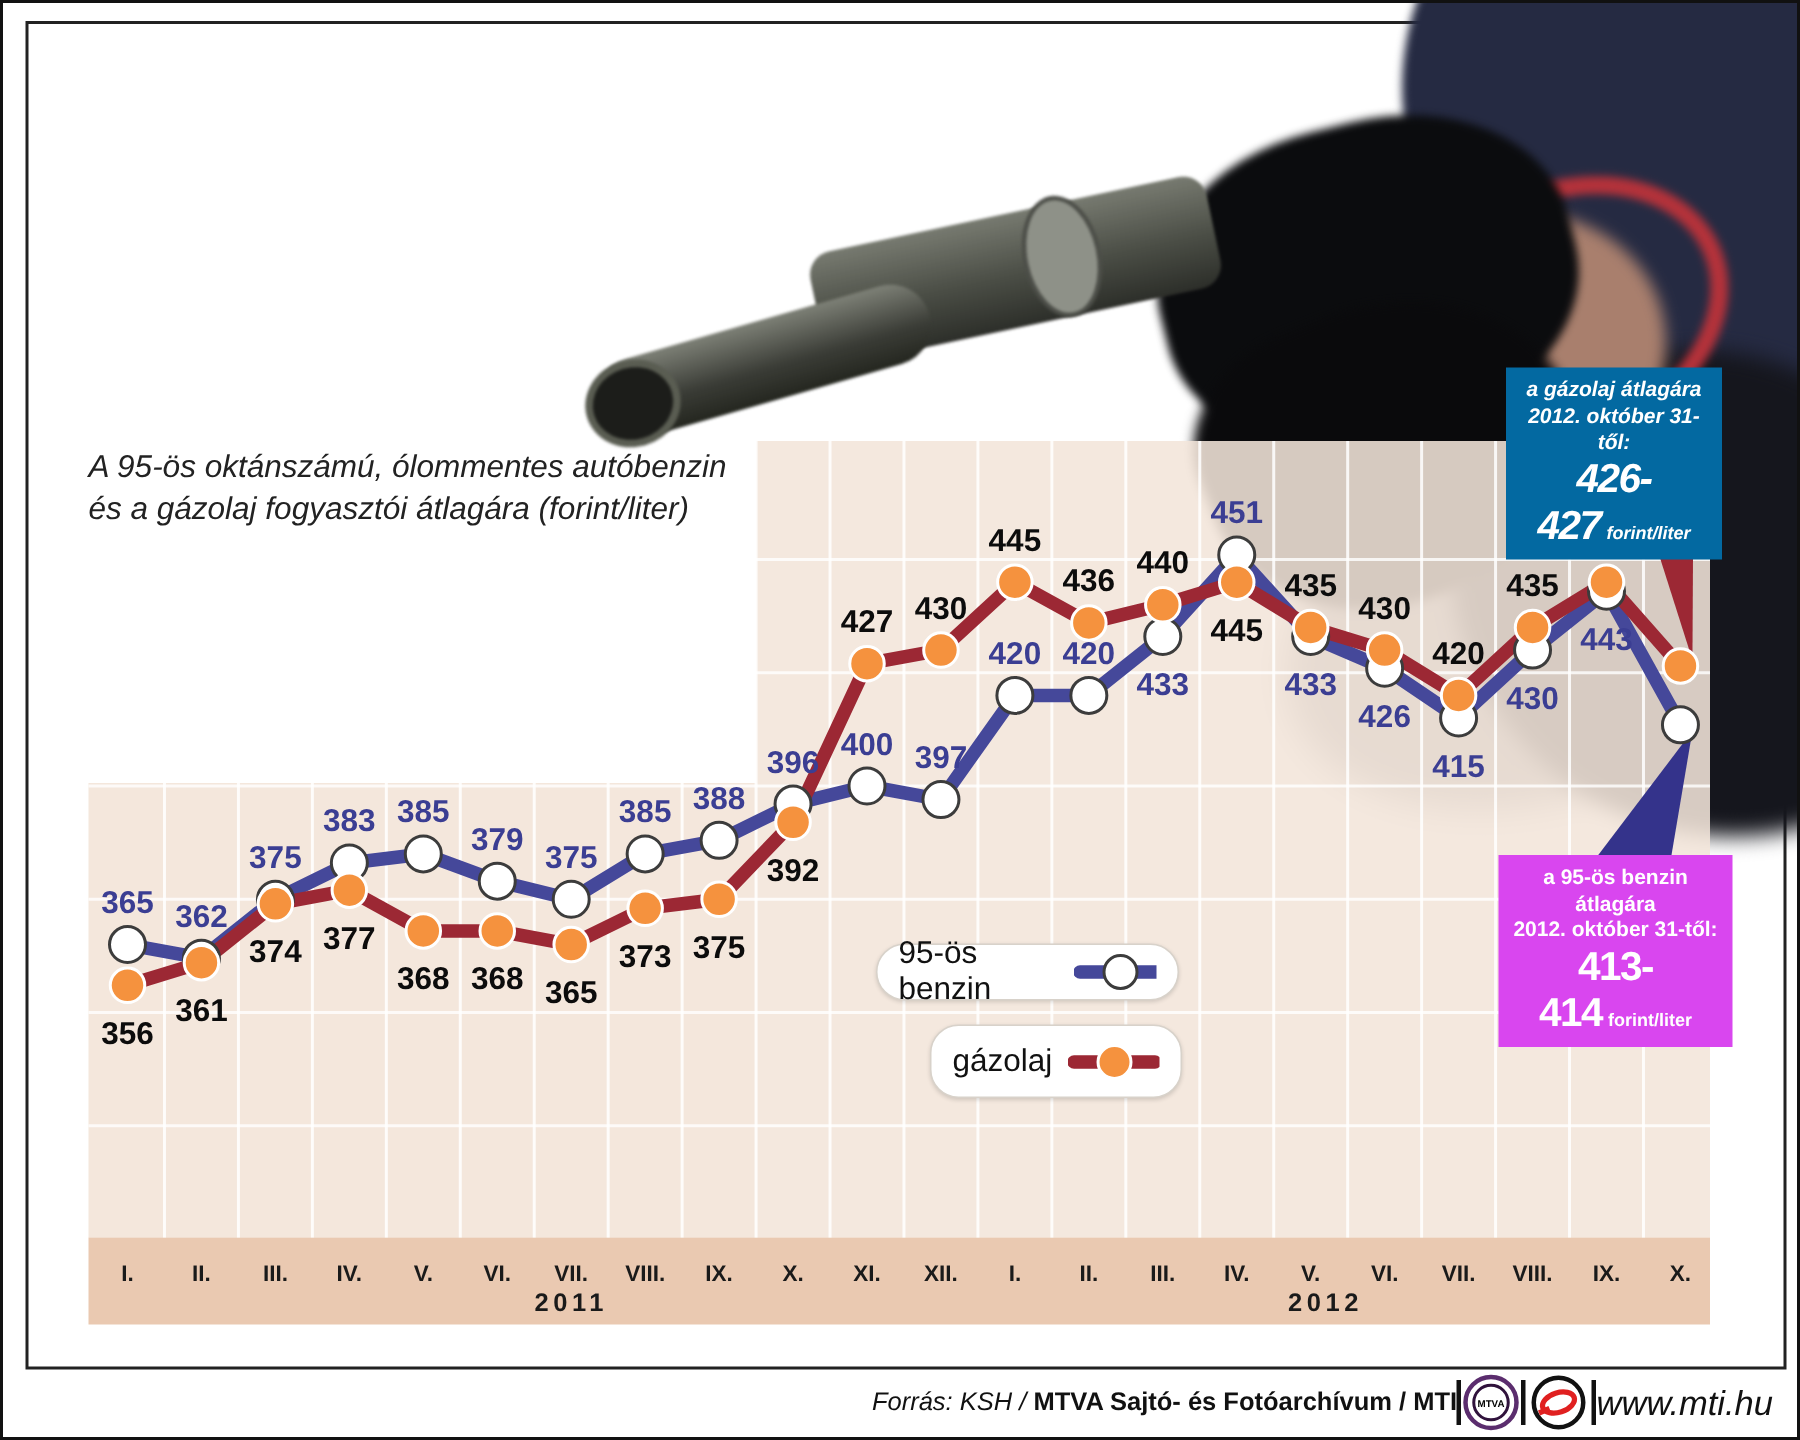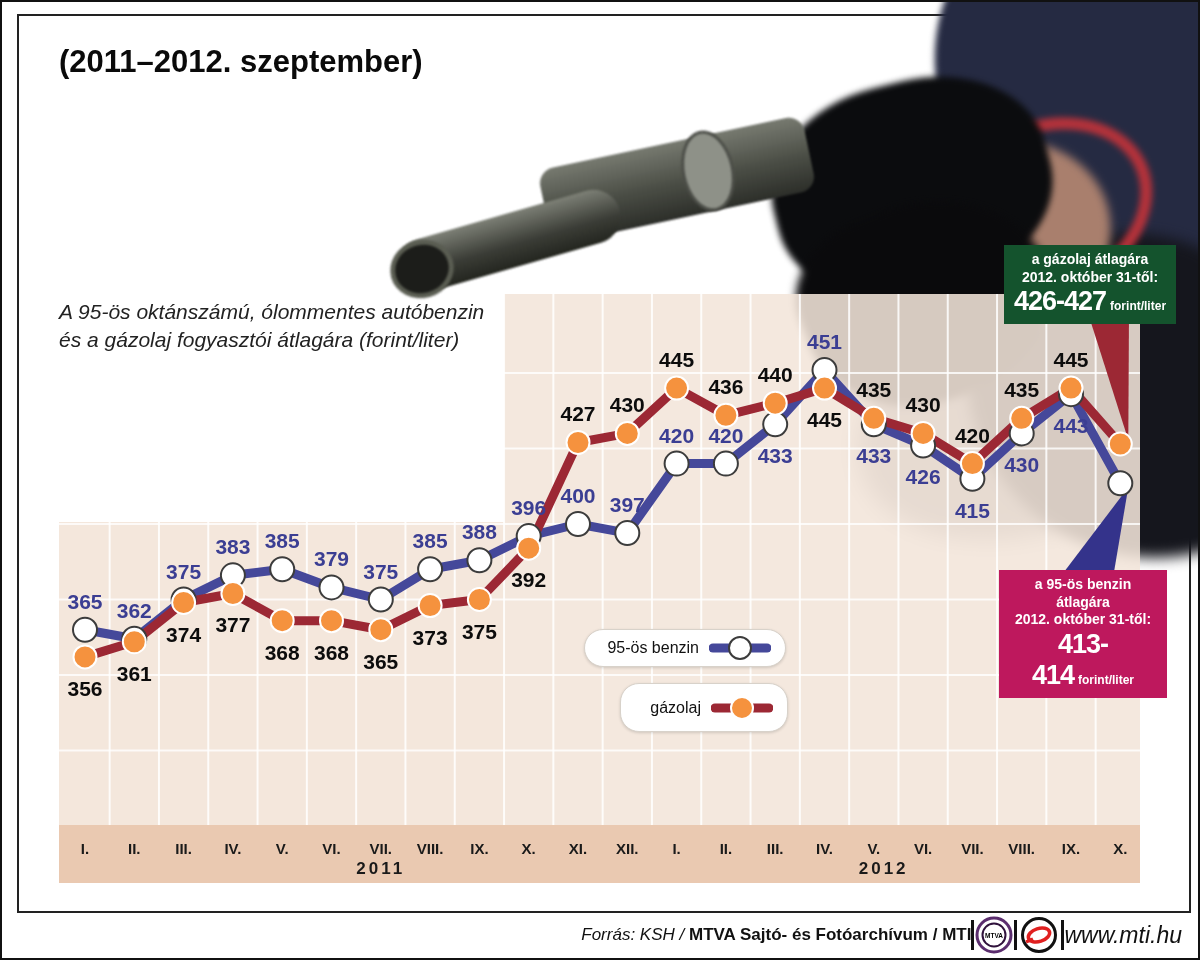--- a/index.html
+++ b/index.html
@@ -38,28 +38,28 @@
   .plot-tall{position:absolute;left:502px;top:292px;width:636px;height:531px;background:rgba(243,229,217,.88);z-index:3;}
   .axis-strip{position:absolute;left:57px;top:823px;width:1081px;height:58px;background:#eac9b1;z-index:3;}
   svg.chart{position:absolute;left:0;top:0;z-index:4;}
   
   .title{position:absolute;left:57px;top:40px;z-index:5;font-weight:bold;font-size:31px;line-height:1.27;color:#0a0a0a;}
   .subtitle{position:absolute;left:57px;top:296px;z-index:5;font-style:italic;font-size:21px;line-height:1.35;color:#222;}
   
   .legend{position:absolute;z-index:6;}
   .pill{position:absolute;background:#fff;border:1px solid #d8d2ca;border-radius:19px;
         box-shadow:0 1px 3px rgba(0,0,0,.15);display:flex;align-items:center;justify-content:flex-end;
-        padding:0 14px;box-sizing:border-box;font-size:16px;color:#111;gap:10px;}
+        padding:0 14px;box-sizing:border-box;font-size:21px;color:#111;gap:10px;}
   .pill-1{left:582px;top:627px;width:202px;height:38px;}
   .pill-2{left:618px;top:681px;width:168px;height:49px;}
   
   .callout{position:absolute;z-index:7;color:#fff;text-align:center;padding:6px 8px 7px;box-sizing:border-box;
         font-weight:bold;}
-  .co-red{left:1002px;top:243px;width:172px;background:#14532d;}
-  .co-blue{left:997px;top:568px;width:168px;background:#be185d;}
+  .co-red{left:1002px;top:243px;width:144px;background:#0369a1;font-style:italic;}
+  .co-blue{left:997px;top:568px;width:156px;background:#d946ef;}
   .co-l1{font-size:14px;line-height:1.25;}
   .co-l2{font-size:14px;line-height:1.25;}
   .co-val{font-size:27px;letter-spacing:-1px;line-height:1.15;}
   .co-unit{font-size:12px;letter-spacing:0;margin-left:4px;}
   
   .footer{position:absolute;right:16px;top:913px;height:40px;display:flex;align-items:center;z-index:5;
           font-size:17px;color:#111;}
   .src-it{font-style:italic;}
   .src-b{font-weight:bold;}
   .vbar{width:3px;height:30px;background:#111;}
@@ -232,21 +232,20 @@
       <text x="773.1999999999999" y="380.20000000000005" text-anchor="middle" font-size="21" font-weight="bold" fill="#0c0c0c" font-family="Liberation Sans, sans-serif">440</text>
       <text x="822.5" y="425.0999999999999" text-anchor="middle" font-size="21" font-weight="bold" fill="#0c0c0c" font-family="Liberation Sans, sans-serif">445</text>
       <text x="871.8" y="395.29999999999995" text-anchor="middle" font-size="21" font-weight="bold" fill="#0c0c0c" font-family="Liberation Sans, sans-serif">435</text>
       <text x="921.0999999999999" y="410.4000000000001" text-anchor="middle" font-size="21" font-weight="bold" fill="#0c0c0c" font-family="Liberation Sans, sans-serif">430</text>
       <text x="970.4" y="440.5999999999999" text-anchor="middle" font-size="21" font-weight="bold" fill="#0c0c0c" font-family="Liberation Sans, sans-serif">420</text>
       <text x="1019.6999999999999" y="395.29999999999995" text-anchor="middle" font-size="21" font-weight="bold" fill="#0c0c0c" font-family="Liberation Sans, sans-serif">435</text>
       <text x="1069" y="365.0999999999999" text-anchor="middle" font-size="21" font-weight="bold" fill="#0c0c0c" font-family="Liberation Sans, sans-serif">445</text>
     </svg>
 
   <div class="title">
-    <div>(2011–2012. szeptember)</div>
   </div>
   <div class="subtitle">
     <div>A 95-ös oktánszámú, ólommentes autóbenzin</div>
     <div>és a gázolaj fogyasztói átlagára (forint/liter)</div>
   </div>
 
   <div class="pill pill-1 legend">
     <span>95-ös benzin</span>
     <svg width="62" height="26">
       <line x1="4" y1="13" x2="58" y2="13" stroke="#45489a" stroke-width="9" stroke-linecap="round"></line>

